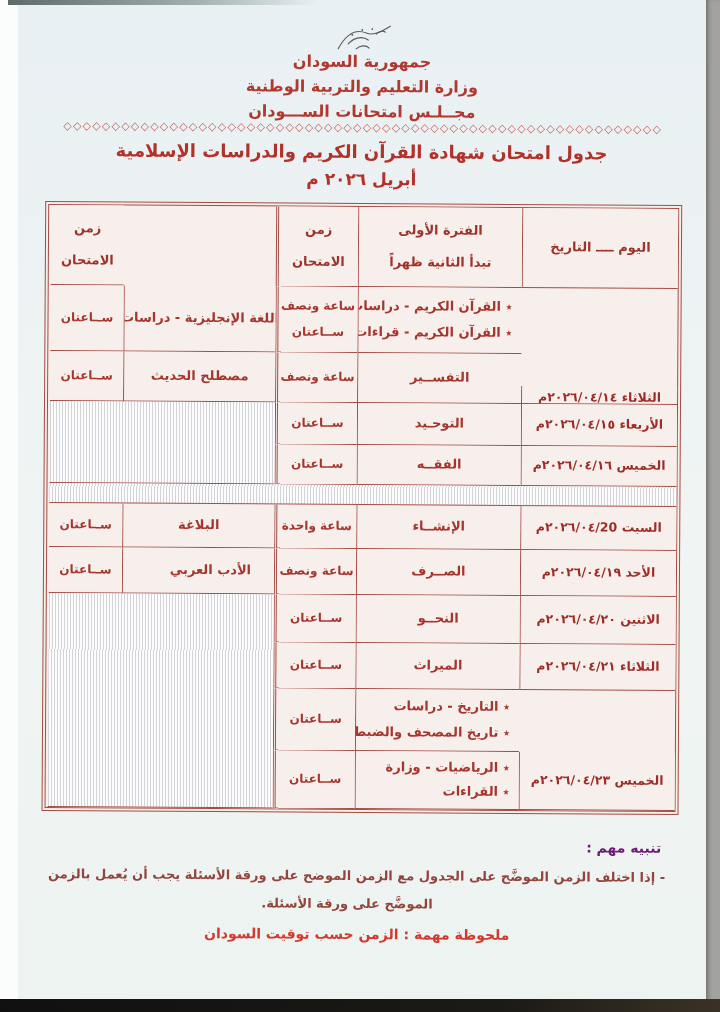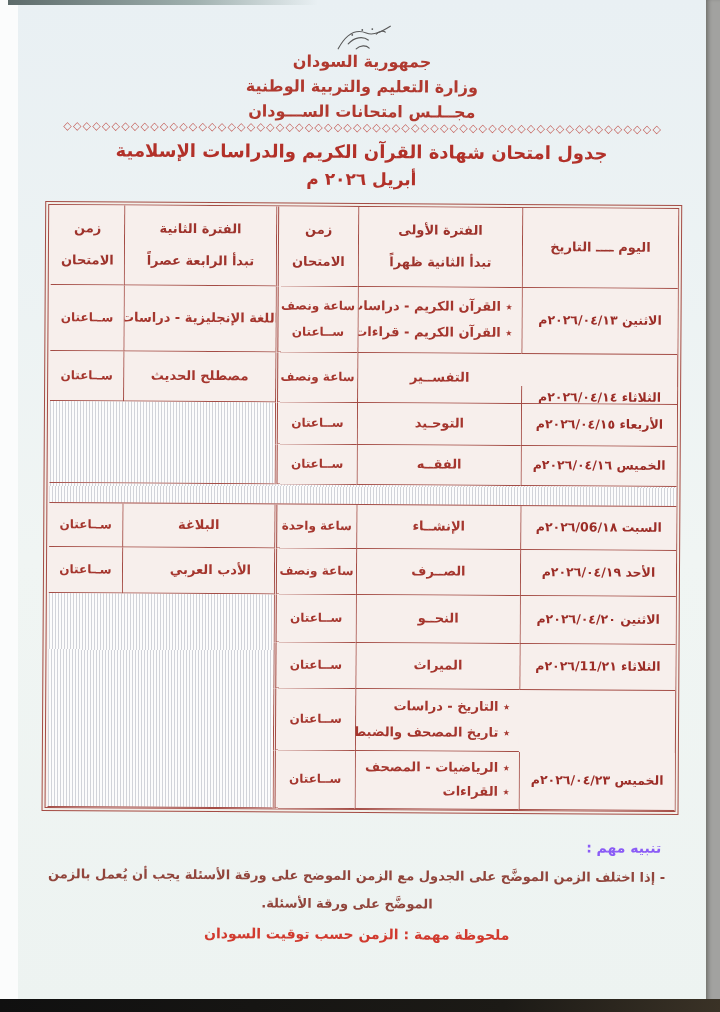--- a/index.html
+++ b/index.html
@@ -46,21 +46,21 @@
   .cell.head{font-size:13px;color:#9e332c;}
   .cell.date{font-size:12.5px;color:#9c2d27;}
   .cell.dur{font-size:12px;}
   .cell.ml{align-items:flex-start;padding-right:9px;}
   .cell.ml .line{text-align:right;}
   .cell.striped{
     background-color:#fcfcfc;
     background-image:repeating-linear-gradient(90deg,rgba(140,145,160,.38) 0 1px,transparent 1px 3px);
   }
 
-  .notice-title{position:absolute;top:838px;right:56px;font-size:14px;font-weight:bold;color:#8b5cf6;}
+  .notice-title{position:absolute;top:838px;right:56px;font-size:14px;font-weight:bold;color:#701a75;}
   .notice-line1{position:absolute;top:868px;right:52px;font-size:13px;font-weight:600;color:#91453c;white-space:nowrap;}
   .notice-line2{position:absolute;top:896px;right:160px;width:420px;text-align:center;font-size:13px;font-weight:600;color:#91453c;}
   .final-note{position:absolute;top:926px;left:40px;width:640px;text-align:center;font-size:14px;font-weight:bold;color:#d13a2e;}
 </style>
 </head>
 <body>
 
 <div class="scan">
   <div class="sheet">
 
@@ -95,31 +95,24 @@
             <span class="line">اليوم ــــ التاريخ</span>
           </div>
           <div class="cell head" style="grid-area: 1 / 2;">
             <span class="line">الفترة الأولى</span>
             <span class="line">تبدأ الثانية ظهراً</span>
           </div>
           <div class="cell head dbl" style="grid-area: 1 / 3;">
             <span class="line">زمن</span>
             <span class="line">الامتحان</span>
           </div>
-          <div class="cell head" style="grid-area: 1 / 4;">
-            <span class="line">الفترة الثانية</span>
-            <span class="line">تبدأ الرابعة عصراً</span>
-          </div>
           <div class="cell head noleft" style="grid-area: 1 / 5;">
             <span class="line">زمن</span>
             <span class="line">الامتحان</span>
           </div>
-          <div class="cell date" style="grid-area: 2 / 1;">
-            <span class="line">الاثنين ٢٠٢٦/٠٤/١٣م</span>
-          </div>
           <div class="cell subj ml" style="grid-area: 2 / 2;">
             <span class="line">٭ القرآن الكريم - دراسات</span>
             <span class="line">٭ القرآن الكريم - قراءات</span>
           </div>
           <div class="cell dur dbl" style="grid-area: 2 / 3;">
             <span class="line">ساعة ونصف</span>
             <span class="line">ســاعتان</span>
           </div>
           <div class="cell subj" style="grid-area: 2 / 4;">
             <span class="line">اللغة الإنجليزية - دراسات</span>
@@ -154,21 +147,21 @@
           <div class="cell date" style="grid-area: 5 / 1;">
             <span class="line">الخميس ٢٠٢٦/٠٤/١٦م</span>
           </div>
           <div class="cell subj" style="grid-area: 5 / 2;">
             <span class="line">الفقــه</span>
           </div>
           <div class="cell dur dbl" style="grid-area: 5 / 3;">
             <span class="line">ســاعتان</span>
           </div>
           <div class="cell date" style="grid-area: 7 / 1;">
-            <span class="line">السبت ٢٠٢٦/06/١٨م</span>
+            <span class="line">السبت ٢٠٢٦/٠٤/20م</span>
           </div>
           <div class="cell subj" style="grid-area: 7 / 2;">
             <span class="line">الإنشــاء</span>
           </div>
           <div class="cell dur dbl" style="grid-area: 7 / 3;">
             <span class="line">ساعة واحدة</span>
           </div>
           <div class="cell subj" style="grid-area: 7 / 4;">
             <span class="line">البلاغة</span>
           </div>
@@ -193,40 +186,40 @@
           <div class="cell date" style="grid-area: 9 / 1;">
             <span class="line">الاثنين ٢٠٢٦/٠٤/٢٠م</span>
           </div>
           <div class="cell subj" style="grid-area: 9 / 2;">
             <span class="line">النحــو</span>
           </div>
           <div class="cell dur dbl" style="grid-area: 9 / 3;">
             <span class="line">ســاعتان</span>
           </div>
           <div class="cell date" style="grid-area: 10 / 1;">
-            <span class="line">الثلاثاء ٢٠٢٦/11/٢١م</span>
+            <span class="line">الثلاثاء ٢٠٢٦/٠٤/٢١م</span>
           </div>
           <div class="cell subj" style="grid-area: 10 / 2;">
             <span class="line">الميراث</span>
           </div>
           <div class="cell dur dbl" style="grid-area: 10 / 3;">
             <span class="line">ســاعتان</span>
           </div>
           <div class="cell subj ml" style="grid-area: 11 / 2;">
             <span class="line">٭ التاريخ - دراسات</span>
             <span class="line">٭ تاريخ المصحف والضبط</span>
           </div>
           <div class="cell dur dbl" style="grid-area: 11 / 3;">
             <span class="line">ســاعتان</span>
           </div>
           <div class="cell date" style="grid-area: 12 / 1;">
             <span class="line">الخميس ٢٠٢٦/٠٤/٢٣م</span>
           </div>
           <div class="cell subj ml" style="grid-area: 12 / 2;">
-            <span class="line">٭ الرياضيات - المصحف</span>
+            <span class="line">٭ الرياضيات - وزارة</span>
             <span class="line">٭ القراءات</span>
           </div>
           <div class="cell dur dbl" style="grid-area: 12 / 3;">
             <span class="line">ســاعتان</span>
           </div>
           <div class="cell striped noleft" style="grid-area: 4 / 4 / span 2 / span 2;"></div>
           <div class="cell striped noleft" style="grid-area: 9 / 4 / span 4 / span 2;"></div>
           <div class="cell striped noleft" style="grid-area: 6 / 1 / auto / span 5;"></div>
         </div>
     </div>

